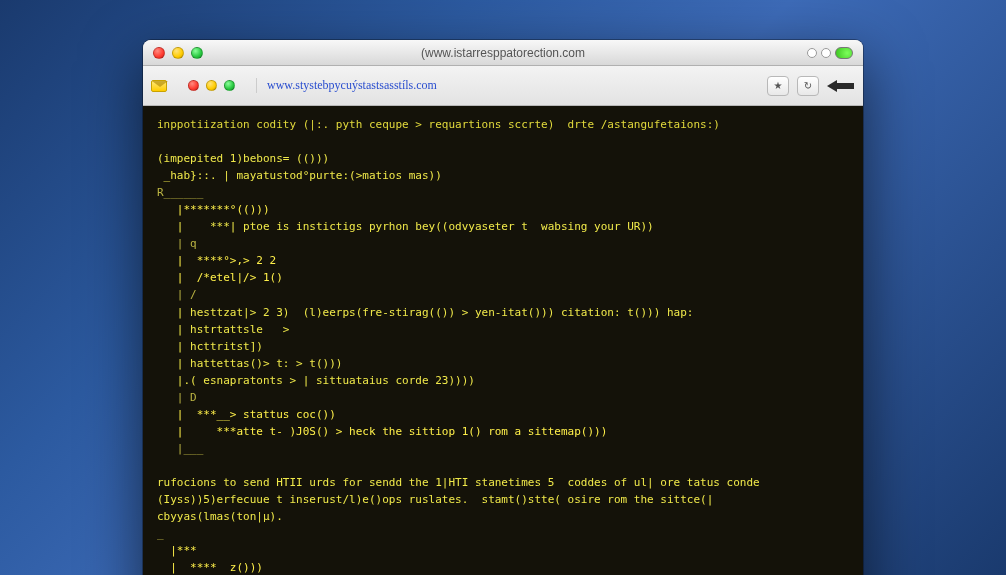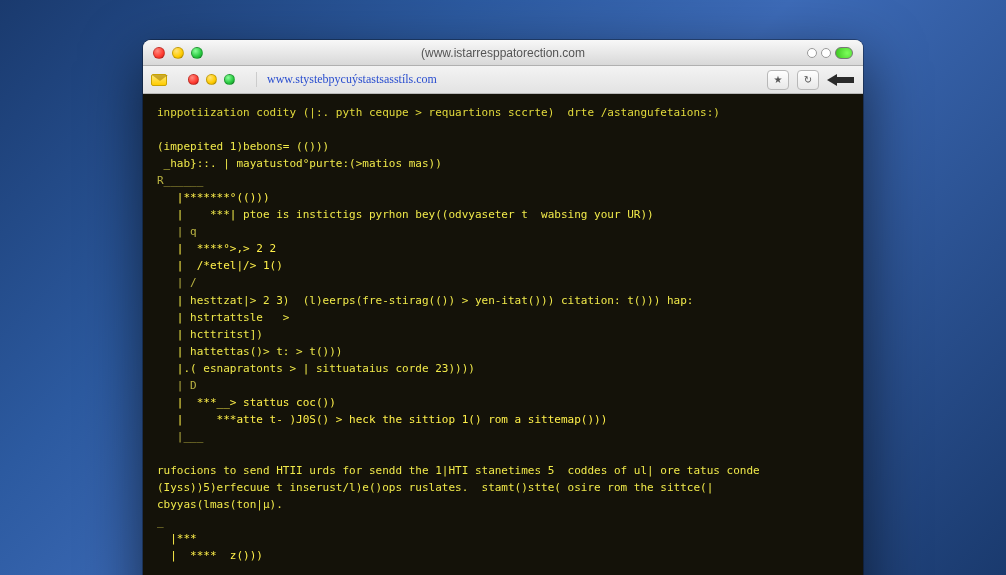--- a/index.html
+++ b/index.html
@@ -35,21 +35,21 @@
   .tl.green  { background: radial-gradient(circle at 35% 30%, #8aff9a, #28c840 60%, #168a2a); }
   .title-text {
     position: absolute; left: 0; right: 0; text-align: center;
     font-size: 12px; color: #555; pointer-events: none;
   }
   .titlebar-right { margin-left: auto; display: flex; gap: 4px; align-items: center; }
   .mini-dot { width: 10px; height: 10px; border-radius: 50%; border: 1px solid #999; background: #fff; }
   .mini-pill { width: 18px; height: 12px; border-radius: 6px; border: 1px solid #777; background: radial-gradient(circle at 70% 50%, #7cff5a, #3ac21e); }
 
   .toolbar {
-    height: 28px;
+    height: 40px;
     background: linear-gradient(to bottom, #f3f3f3, #e3e3e3);
     border-bottom: 1px solid #b8b8b8;
     display: flex;
     align-items: center;
     padding: 0 8px;
     gap: 21px;
   }
   .mail-icon {
     width: 16px; height: 12px; border: 1px solid #c9a200;
     background: linear-gradient(to bottom, #ffe97a, #ffcc00);

